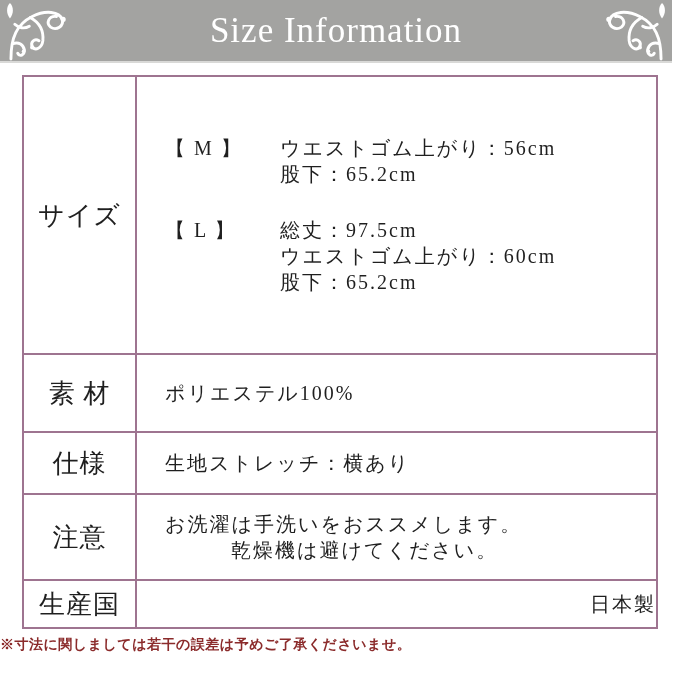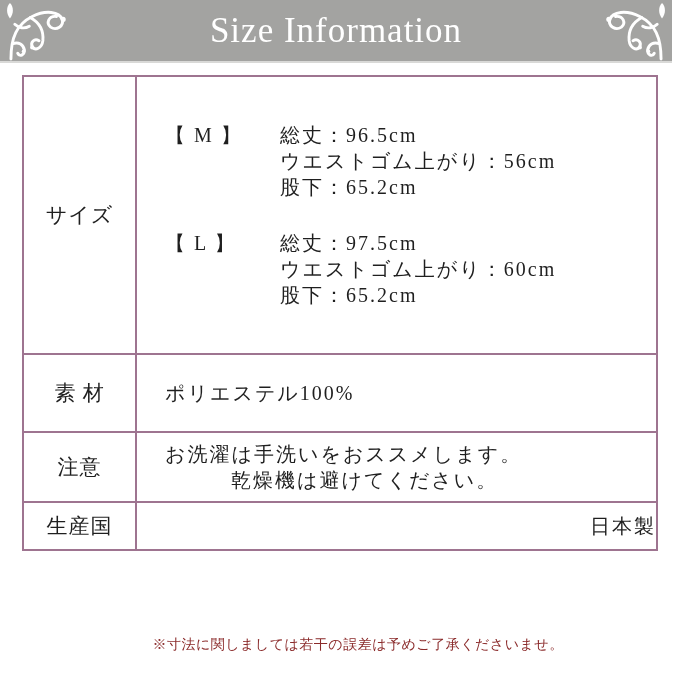--- a/index.html
+++ b/index.html
@@ -47,31 +47,31 @@
     border: 2px solid var(--table-border, #9e7490);
     background: #ffffff;
     display: flex;
     flex-direction: column;
   }
   .t-row { display: flex; border-top: 2px solid var(--table-border, #9e7490); }
   .t-row:first-child { border-top: none; }
   .row-size     { height: 276px; }
   .row-material { height: 78px; }
   .row-spec     { height: 62px; }
-  .row-caution  { height: 70px; }
+  .row-caution  { height: 86px; }
   .row-country  { height: 48px; text-align: right; }
 
   .t-label {
     flex: none;
     width: 113px;
     border-right: 2px solid var(--table-border, #9e7490);
     display: flex;
     align-items: center;
     justify-content: center;
-    font-size: 21px;
+    font-size: 26px;
     letter-spacing: 1px;
   }
   .t-content {
     flex: 1;
     display: flex;
     flex-direction: column;
     justify-content: center;
     padding-left: 28px;
     font-size: 20px;
     letter-spacing: 2px;
@@ -83,27 +83,25 @@
   .size-lines { flex: 1; }
   .size-lines div { white-space: nowrap; }
 
   .caution-line2 { margin-left: 66px; }
 
   
   .notes {
     position: absolute;
     top: 634px;
     left: 0; right: 0;
-    text-align: center;
     color: var(--note-text, #8b2b2b);
-    font-weight: normal;
+    font-weight: bold;
     font-size: 14px;
     line-height: 21px;
     letter-spacing: 0.5px;
-    padding-left: 36px;
   }
 </style>
 </head>
 <body>
 
 <div class="banner">
   <svg class="flourish flourish-left" viewBox="0 0 74 62" aria-hidden="true">
     <g fill="none" stroke="#ffffff" stroke-width="3" stroke-linecap="round">
       <path d="M8 60 C8 38 14 24 30 16 C44 9 58 11 61 19 C63 26 55 31 49 27 C44 23 47 15 55 16"></path>
       <path d="M28 17 C37 22 42 30 41 41 C40 49 33 52 30 47 C28 43 32 38 37 41"></path>
@@ -137,21 +135,20 @@
 </div>
 
 <div class="size-table">
 
   <div class="t-row row-size">
     <div class="t-label">サイズ</div>
     <div class="t-content">
       <div class="size-block">
         <div class="size-tag">【 M 】</div>
         <div class="size-lines">
-          <div>総丈：96.5cm</div>
           <div>ウエストゴム上がり：56cm</div>
           <div>股下：65.2cm</div>
         </div>
       </div>
       <div class="size-block">
         <div class="size-tag">【 L 】</div>
         <div class="size-lines">
           <div>総丈：97.5cm</div>
           <div>ウエストゴム上がり：60cm</div>
           <div>股下：65.2cm</div>
@@ -160,20 +157,26 @@
     </div>
   </div>
 
   <div class="t-row row-material">
     <div class="t-label">素 材</div>
     <div class="t-content">
       <div>ポリエステル100%</div>
     </div>
   </div>
 
+  <div class="t-row row-spec">
+    <div class="t-label">仕様</div>
+    <div class="t-content">
+      <div>生地ストレッチ：横あり</div>
+    </div>
+  </div>
 
   <div class="t-row row-caution">
     <div class="t-label">注意</div>
     <div class="t-content">
       <div>お洗濯は手洗いをおススメします。</div>
       <div class="caution-line2">乾燥機は避けてください。</div>
     </div>
   </div>
 
   <div class="t-row row-country">

